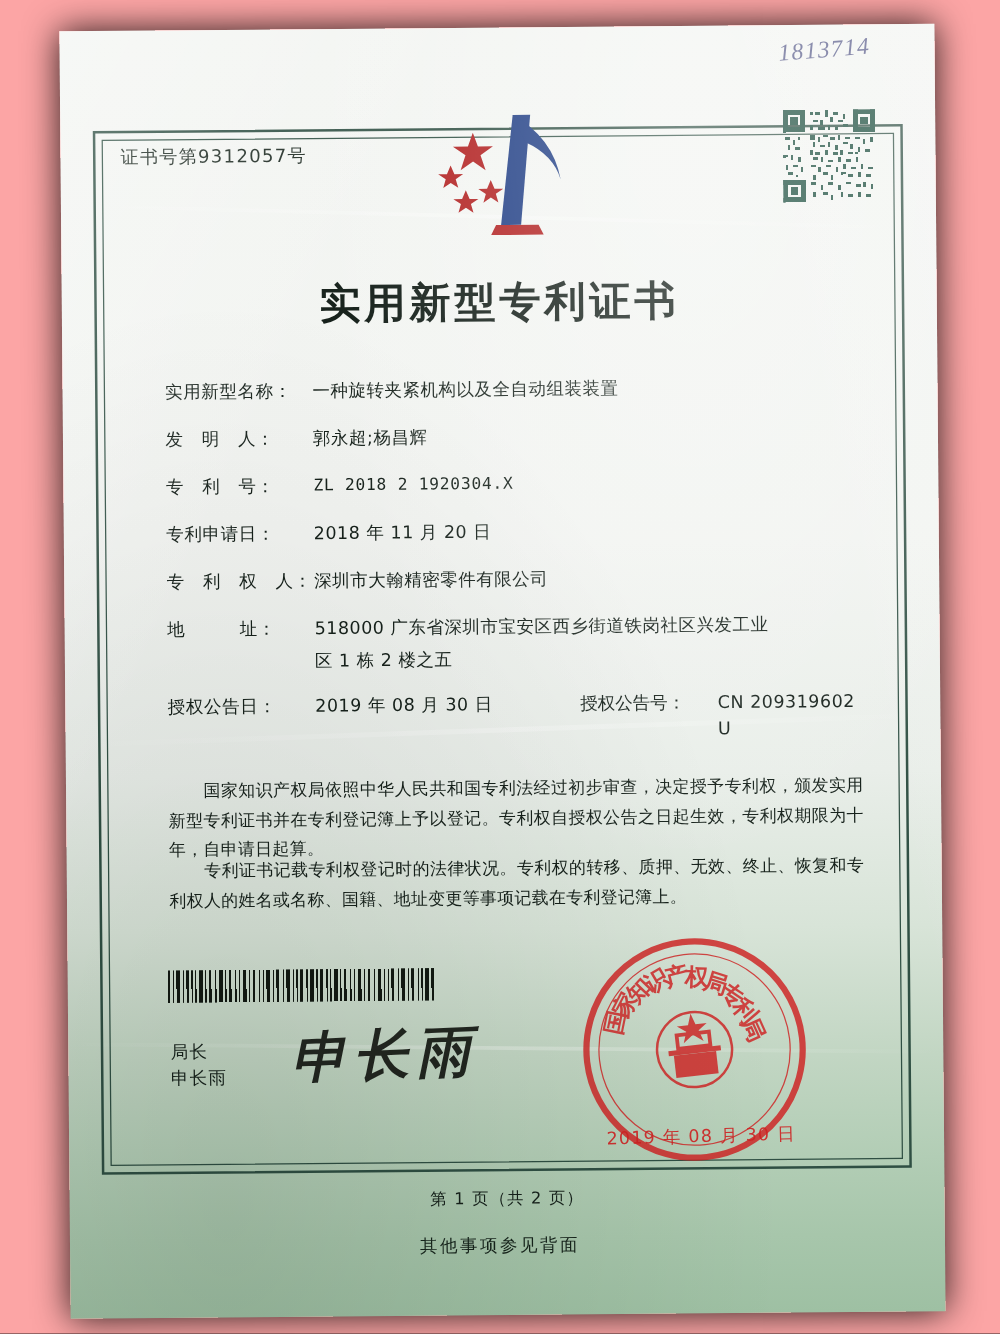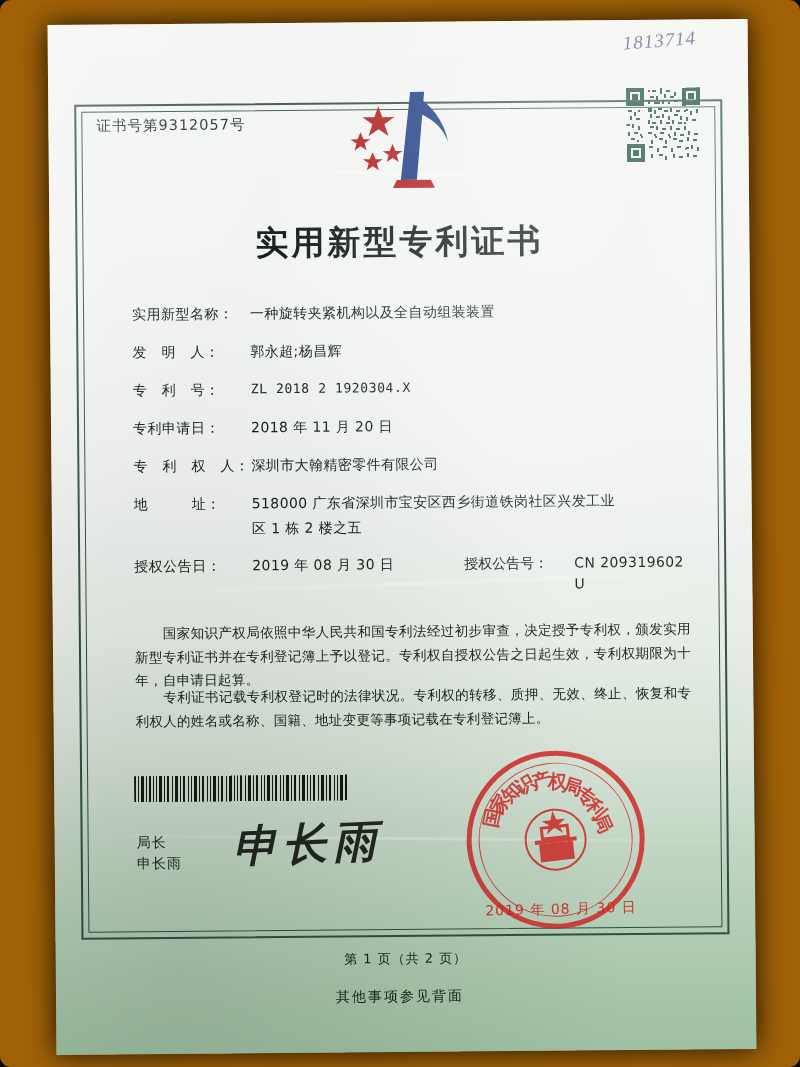--- a/index.html
+++ b/index.html
@@ -12,23 +12,22 @@
     height: 1067px;
     overflow: hidden;
     font-family: "DejaVu Sans", sans-serif;
   }
 
   
   #photo {
     position: relative;
     width: 800px;
     height: 1067px;
-    background: #a16207;
+    background: #fca5a5;
     overflow: hidden;
-    border-radius: 11px;
   }
 
   
   #sheet {
     position: absolute;
     left: 52px;
     top: 22px;
     width: 700px;
     height: 1030px;
     transform: rotate(-0.5deg);

